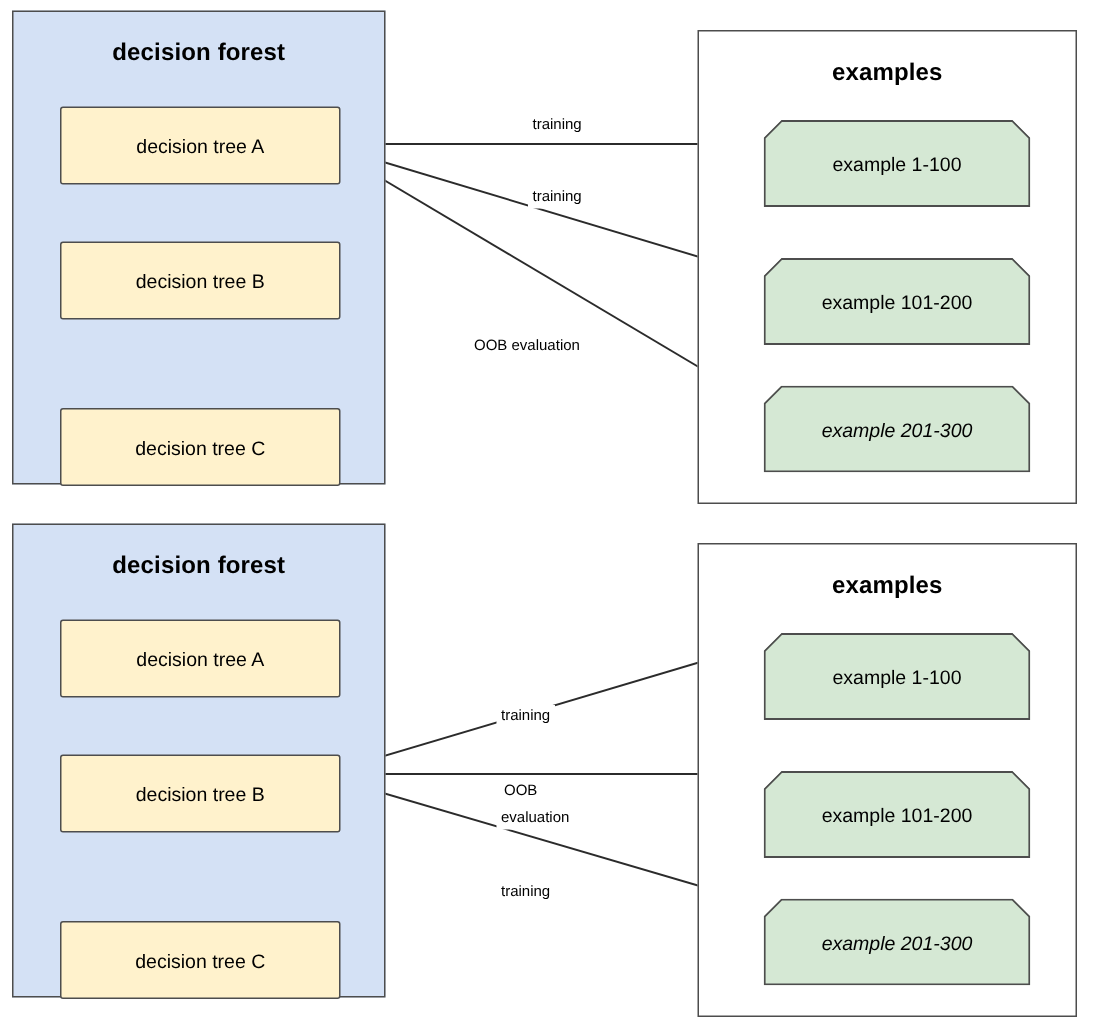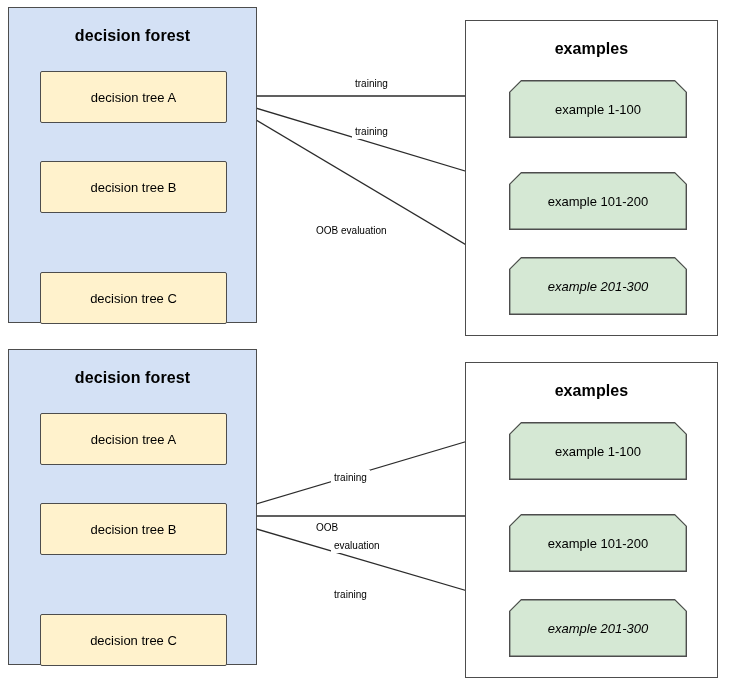--- a/index.html
+++ b/index.html
@@ -144,16 +144,16 @@
 
     <div class="ex-box ex-3">
       <svg class="ex-border">
         <path d="M0.7,12 L12,0.7 L166,0.7 L177.3,12 L177.3,57.3 L0.7,57.3 Z" fill="none" stroke="#4d4d4d" stroke-width="1.4"></path>
       </svg>
       <span class="ex-label">example 201-300</span>
     </div>
   </div>
 
   <div class="edge-label" style="left:331px;top:128px;">training</div>
-  <div class="edge-label" style="left:313px;top:178px;">OOB</div>
+  <div class="edge-label" style="left:333px;top:178px;">OOB</div>
   <div class="edge-label" style="left:331px;top:196px;">evaluation</div>
   <div class="edge-label" style="left:331px;top:245px;">training</div>
 </div>
 
 </body></html>

